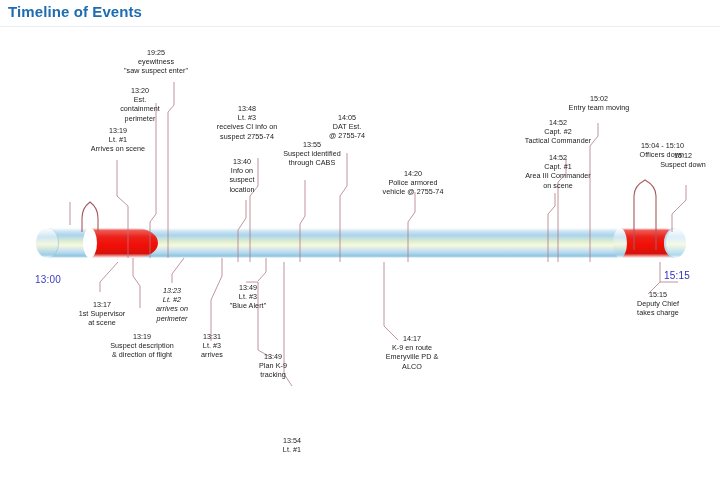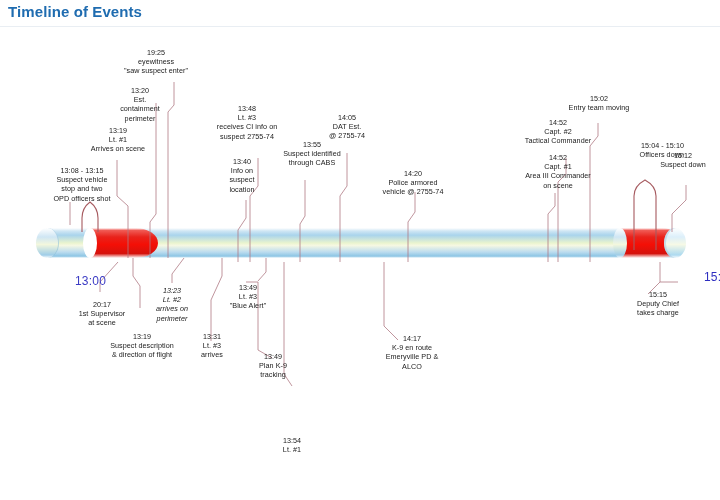--- a/index.html
+++ b/index.html
@@ -77,21 +77,21 @@
   .lbl{
     position:absolute;
     font-size:7.2px;
     line-height:9.2px;
     color:#1a1a1a;
     text-align:center;
     white-space:pre-line;
     letter-spacing:.05px;
   }
   .endmark{
-    position:absolute;font-size:12px;color:#3b3bc4;letter-spacing:.2px;margin-left:40px;
+    position:absolute;font-size:10px;color:#3b3bc4;letter-spacing:.2px;
   }
   .endmark.right{color:#2e2ec0;}
 </style>
 </head>
 <body>
 
 <div id="stage">
 
   <div class="title">Timeline of Events</div>
   <div class="title-rule"></div>
@@ -132,24 +132,20 @@
       <path d="M660,262 L660,282 L678,282"></path>
       <path d="M660,282 L648,294"></path>
     </g>
 
     <g stroke="#a65a5f" stroke-width="1.1" fill="none">
       <path d="M82,232 L82,218 Q82,208 90,202 Q98,208 98,218 L98,232"></path>
       <path d="M634,250 L634,196 Q634,186 645,180 Q656,186 656,196 L656,250"></path>
     </g>
   </svg>
 
-  <div class="lbl" style="left:28px;top:166px;width:108px;">13:08 - 13:15
-Suspect vehicle
-stop  and  two
-OPD officers shot</div>
   <div class="lbl" style="left:74px;top:126px;width:88px;">13:19
 Lt. #1
 Arrives on scene</div>
   <div class="lbl" style="left:104px;top:86px;width:72px;">13:20
 Est.
 containment
 perimeter</div>
   <div class="lbl" style="left:100px;top:48px;width:112px;">19:25
 eyewitness
 "saw suspect enter"</div>
@@ -177,21 +173,21 @@
   <div class="lbl" style="left:512px;top:118px;width:92px;">14:52
 Capt. #2
 Tactical Commander</div>
   <div class="lbl" style="left:552px;top:94px;width:94px;">15:02
 Entry team moving</div>
   <div class="lbl" style="left:610px;top:141px;width:74px;text-align:right;">15:04 - 15:10
 Officers down</div>
   <div class="lbl" style="left:650px;top:151px;width:66px;">15:12
 Suspect down</div>
 
-  <div class="lbl" style="left:60px;top:300px;width:84px;">20:17
+  <div class="lbl" style="left:60px;top:300px;width:84px;">13:17
 1st Supervisor
 at scene</div>
   <div class="lbl" style="left:94px;top:332px;width:96px;">13:19
 Suspect description
 &amp; direction of flight</div>
   <div class="lbl" style="left:140px;top:286px;width:64px;font-style:italic;">13:23
 Lt. #2
 arrives on
 perimeter</div>
   <div class="lbl" style="left:186px;top:332px;width:52px;">13:31

